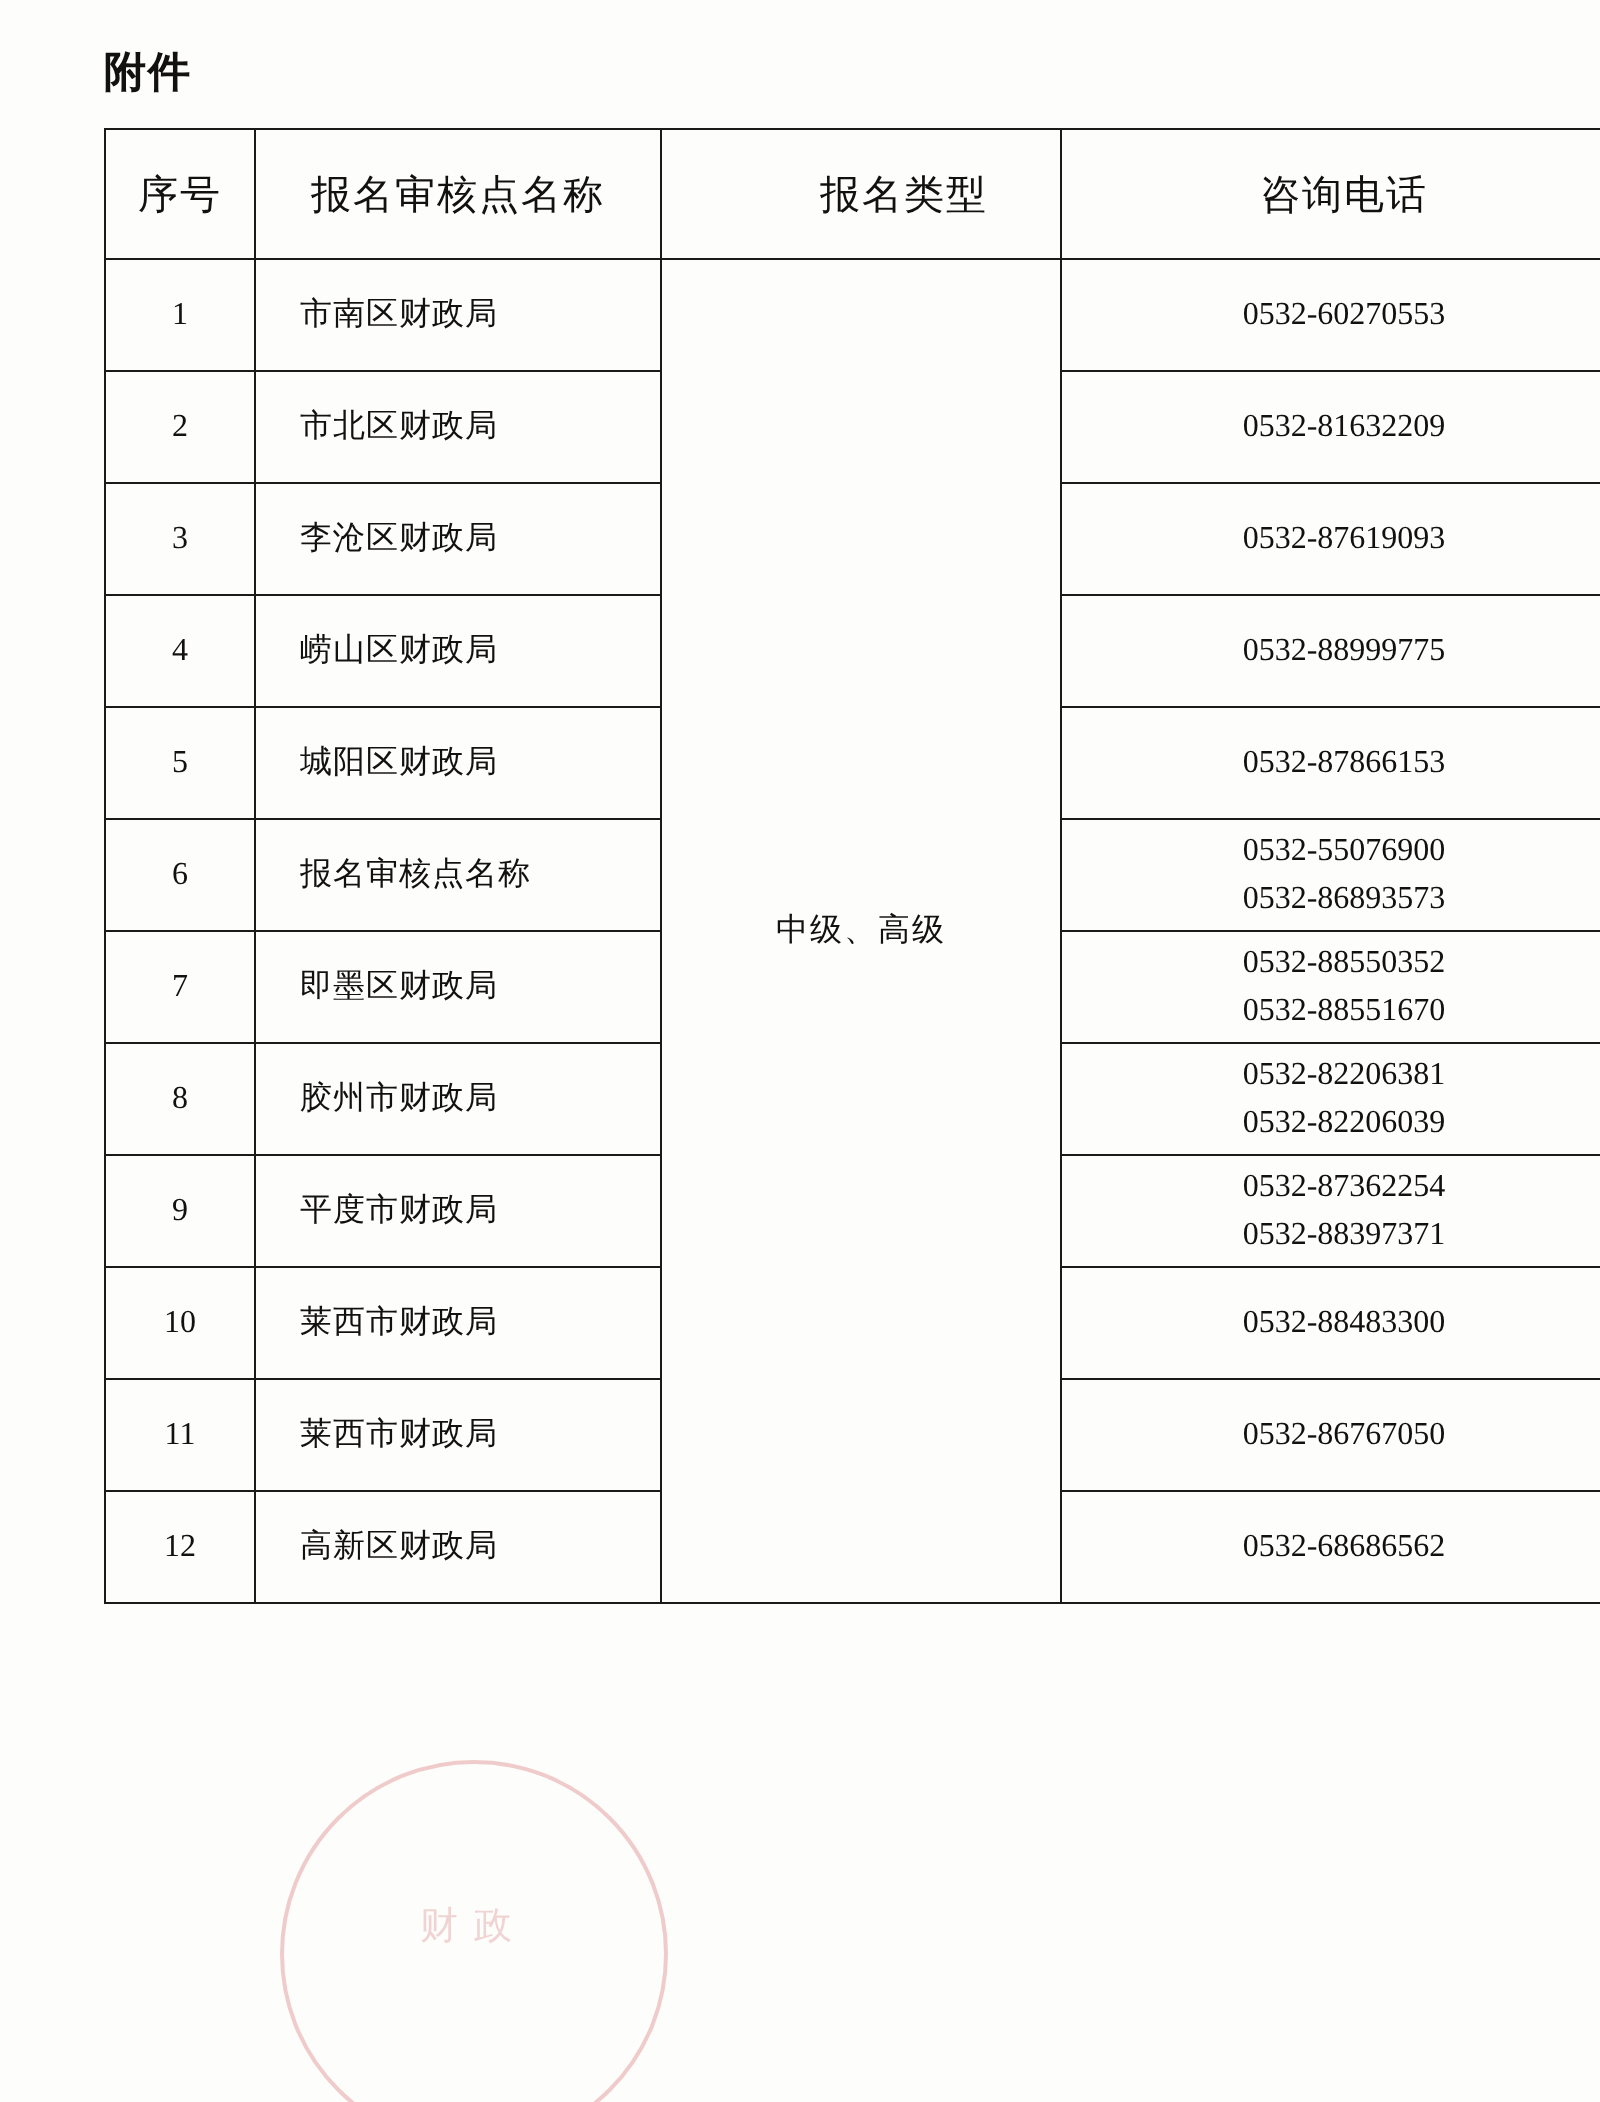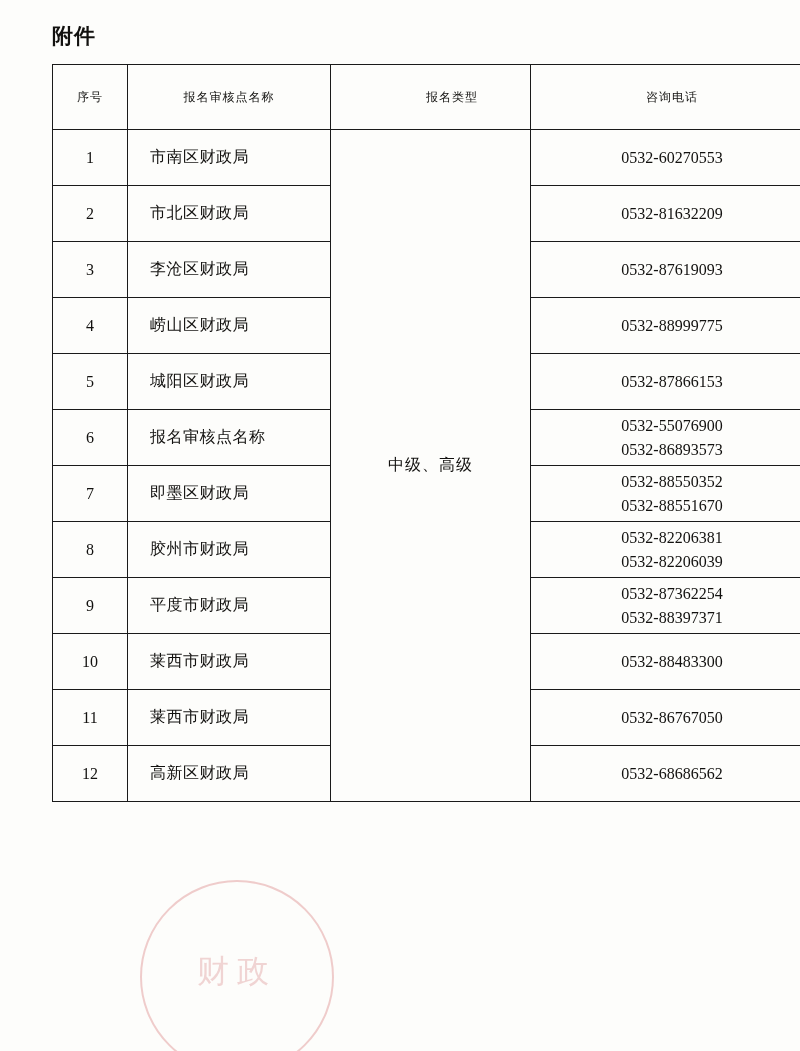--- a/index.html
+++ b/index.html
@@ -51,21 +51,21 @@
   }
   th.col-no   { width: 72px; }
   th.col-name { width: 200px; }
   th.col-type { width: 154px; padding-left: 44px; }
   th.col-tel  { width: 280px; }
 
   table.reg-table thead th {
     height: 62px;
     text-align: center;
     letter-spacing: 1px;
-    font-size: 12px;
+    font-size: 20px;
   }
   td.c-no {
     text-align: center;
     height: 53px;
     font-size: 15.5px;
   }
   td.c-name {
     padding-left: 22px;
     letter-spacing: 0.5px;
   }
@@ -97,21 +97,21 @@
     border: 2.5px solid rgba(208, 92, 92, 0.30);
     pointer-events: none;
   }
   .stamp .stamp-text {
     position: absolute;
     top: 68px;
     left: 0;
     width: 100%;
     text-align: center;
     color: rgba(205, 95, 95, 0.26);
-    font-size: 32px;
+    font-size: 19px;
     letter-spacing: 8px;
     font-family: "Liberation Serif", "DejaVu Serif", serif;
   }
 </style>
 </head>
 <body>
 
 <div class="page">
 
   <div class="attachment-label">附件</div>

